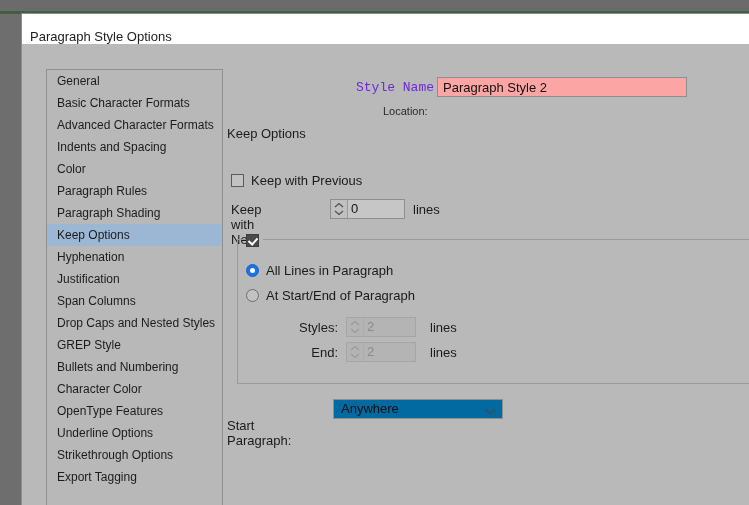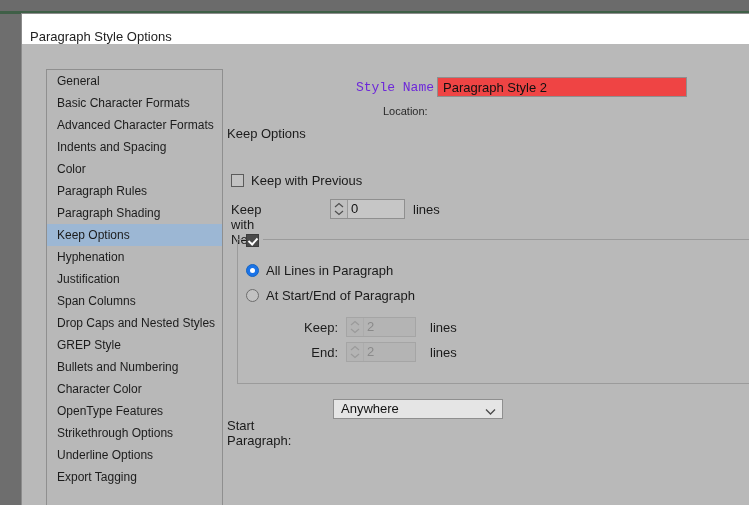--- a/index.html
+++ b/index.html
@@ -126,21 +126,21 @@
     color: #6d28d9;
     font-family: Liberation Mono, monospace;
   }
   .input-stylename {
     position: absolute;
     left: 210px;
     top: 0px;
     width: 250px;
     height: 20px;
     box-sizing: border-box;
-    background: #ef4444;
+    background: #fca5a5;
     border: 1px solid #8f8f8f;
     font-family: "Liberation Sans", sans-serif;
     font-size: 13px;
     color: #111111;
     padding: 0 5px;
     line-height: 18px;
     outline: none;
   }
 
   .lbl-location {
@@ -357,21 +357,21 @@
     font-size: 13px;
   }
   .select-startpara {
     position: absolute;
     left: 106px;
     top: 0;
     width: 170px;
     height: 20px;
     box-sizing: border-box;
     border: 1px solid #8f8f8f;
-    background: #e5e5e5;
+    background: #0369a1;
   }
   .select-value {
     position: absolute;
     left: 7px;
     top: 1px;
     font-size: 13px;
     color: #111111;
   }
   .select-arrow {
     position: absolute;
@@ -405,22 +405,22 @@
         <div class="side-item">Paragraph Shading</div>
         <div class="side-item selected">Keep Options</div>
         <div class="side-item">Hyphenation</div>
         <div class="side-item">Justification</div>
         <div class="side-item">Span Columns</div>
         <div class="side-item">Drop Caps and Nested Styles</div>
         <div class="side-item">GREP Style</div>
         <div class="side-item">Bullets and Numbering</div>
         <div class="side-item">Character Color</div>
         <div class="side-item">OpenType Features</div>
+        <div class="side-item">Underline Options</div>
         <div class="side-item">Strikethrough Options</div>
-        <div class="side-item">Underline Options</div>
         <div class="side-item">Export Tagging</div>
       </div>
 
     <div class="pane">
 
       <div class="row-stylename">
         <div class="lbl-stylename">Style Name:</div>
         <input class="input-stylename" type="text" value="Paragraph Style 2" style="">
       </div>
 
@@ -456,21 +456,21 @@
           <span class="radio selected"></span>
           <span class="radio-label">All Lines in Paragraph</span>
         </div>
 
         <div class="radio-row r2">
           <span class="radio"></span>
           <span class="radio-label">At Start/End of Paragraph</span>
         </div>
 
         <div class="sub-row s1">
-          <span class="sub-label">Keep:</span>
+          <span class="sub-label">Styles:</span>
           <span class="spinner disabled sub-spin">
             <span class="spin-btns">
               <svg width="16" height="18" viewBox="0 0 16 18">
                 <polyline points="4,7 8,3.5 12,7" fill="none" stroke="#9a9a9a" stroke-width="1.2"></polyline>
                 <polyline points="4,11 8,14.5 12,11" fill="none" stroke="#9a9a9a" stroke-width="1.2"></polyline>
               </svg>
             </span>
             <span class="spin-value">2</span>
           </span>
           <span class="sub-lines">lines</span>

